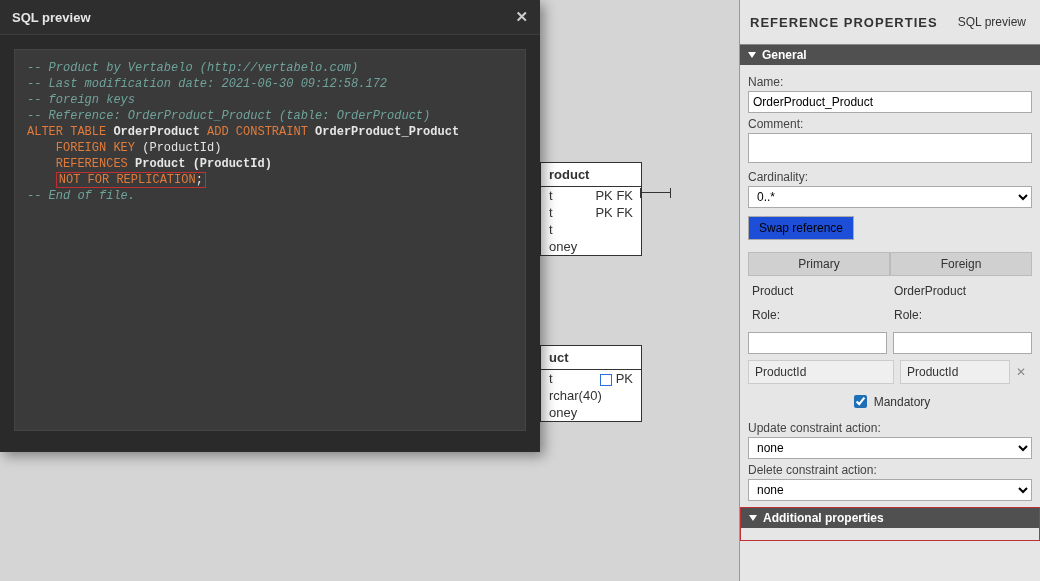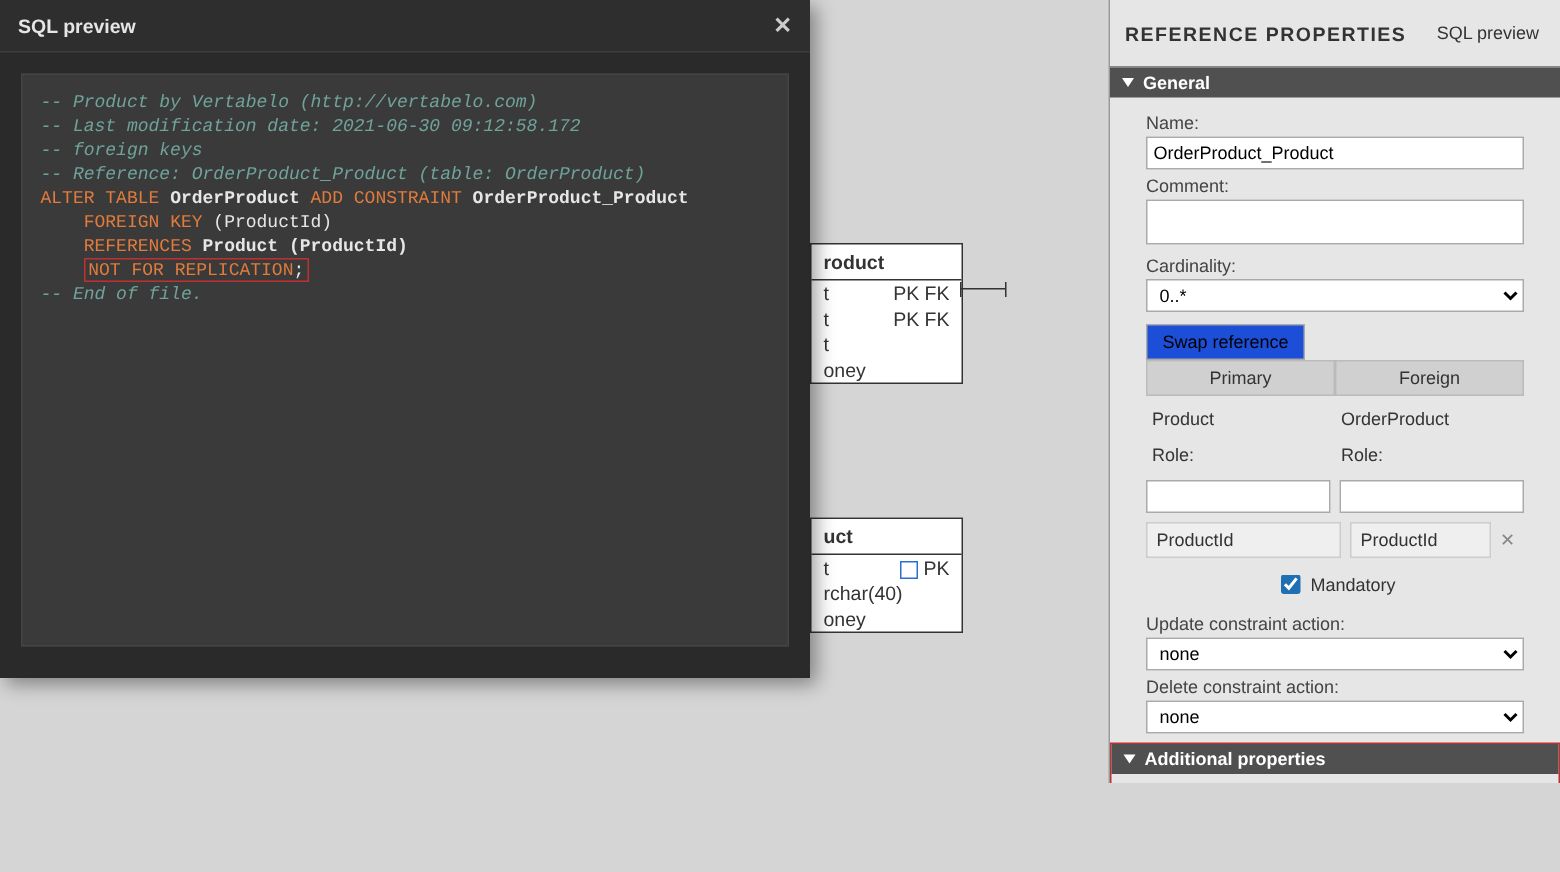--- a/index.html
+++ b/index.html
@@ -110,21 +110,21 @@
   }
   .rel-connector::before { left:0; }
   .rel-connector::after  { right:-1px; }
 
   
   .right-panel {
     position: absolute;
     right: 0;
     top: 0;
     width: 300px;
-    height: 522px;
+    height: 581px;
     background: #e6e6e6;
     border-left: 1px solid #999;
     overflow: hidden;
   }
   .rp-top {
     display: flex;
     align-items: center;
     justify-content: space-between;
     padding: 0 10px;
     height: 44px;
@@ -152,21 +152,21 @@
     border-left:4px solid transparent;
     border-right:4px solid transparent;
     border-top:6px solid #fff;
   }
   .rp-section-header .tri.right {
     border-top:4px solid transparent;
     border-bottom:4px solid transparent;
     border-left:6px solid #fff;
     border-right:none;
   }
-  .rp-body { padding: 6px 24px; }
+  .rp-body { padding: 6px 8px; }
   .rp-label { font-size:12px; color:#444; margin-top:4px; }
   .rp-input {
     width: 100%;
     box-sizing: border-box;
     border: 1px solid #aaa;
     background: #fff;
     font-size: 12px;
     padding: 3px 4px;
     margin-top: 2px;
   }
@@ -184,20 +184,21 @@
     margin-top:2px;
   }
   .rp-btn {
     border:1px solid #aaa; background:#1d4ed8;
     padding:4px 10px; font-size:12px;
     margin-top:8px; cursor:pointer;
     display:inline-block;
   }
   .rp-pk-fk-header {
     display:flex;
+    margin-top:12px;
     border-radius:10px;
   }
   .rp-pk-fk-header > div {
     flex:1;
     text-align:center;
     background:#d0d0d0;
     border:1px solid #bbb;
     padding:4px 0;
     font-size:12px;
   }

